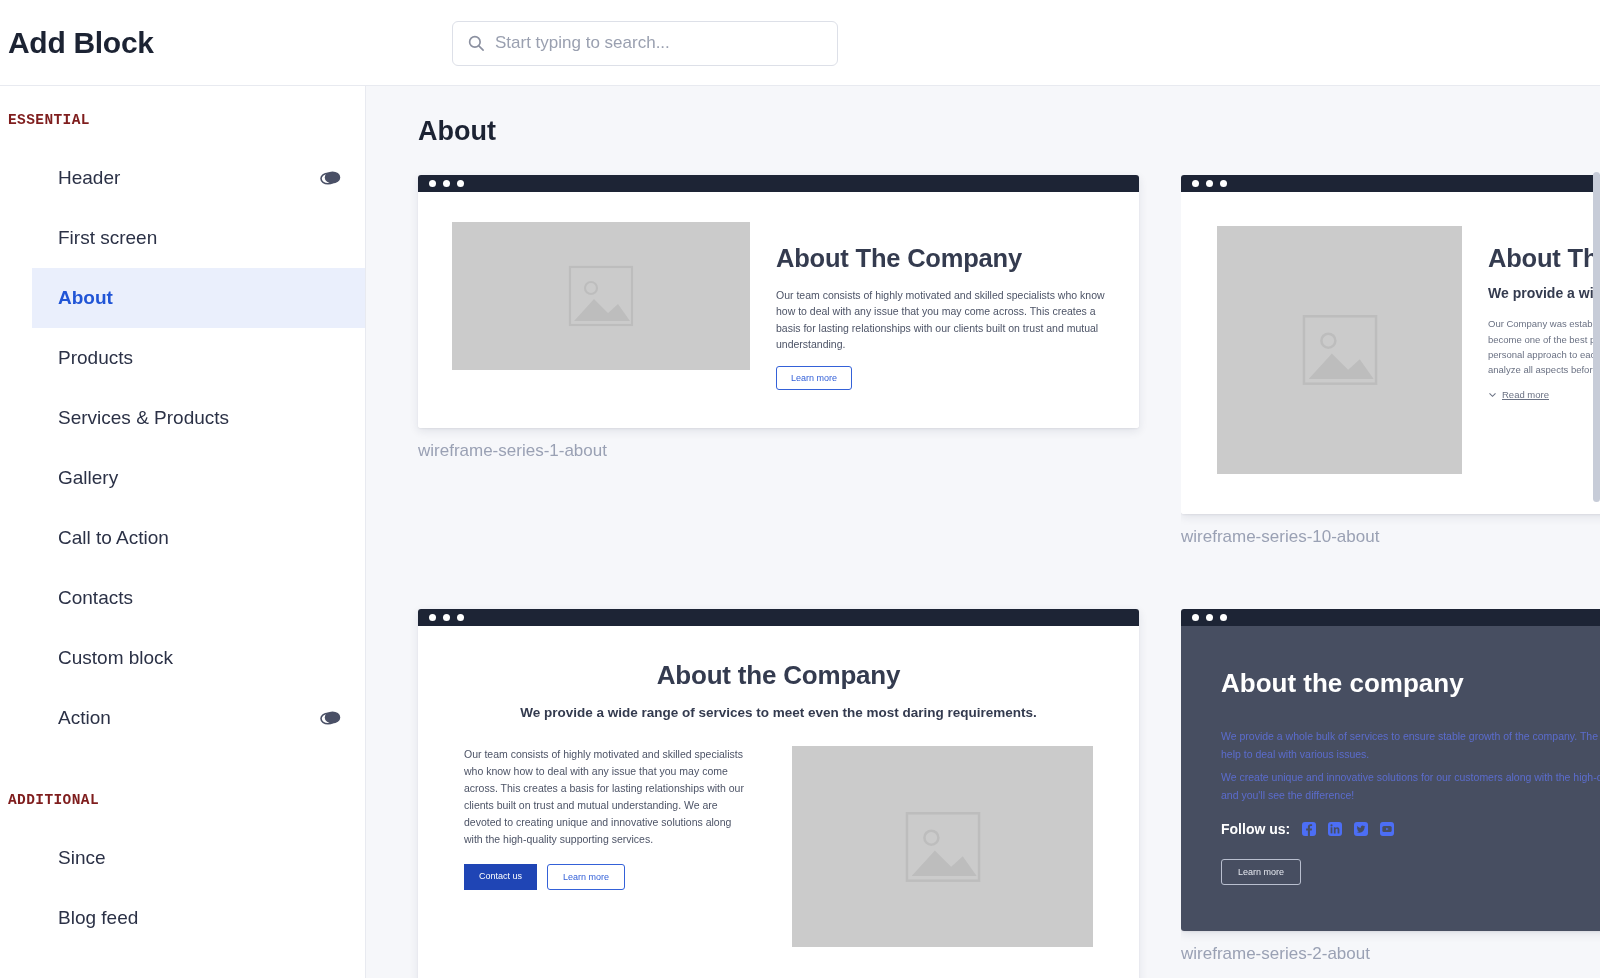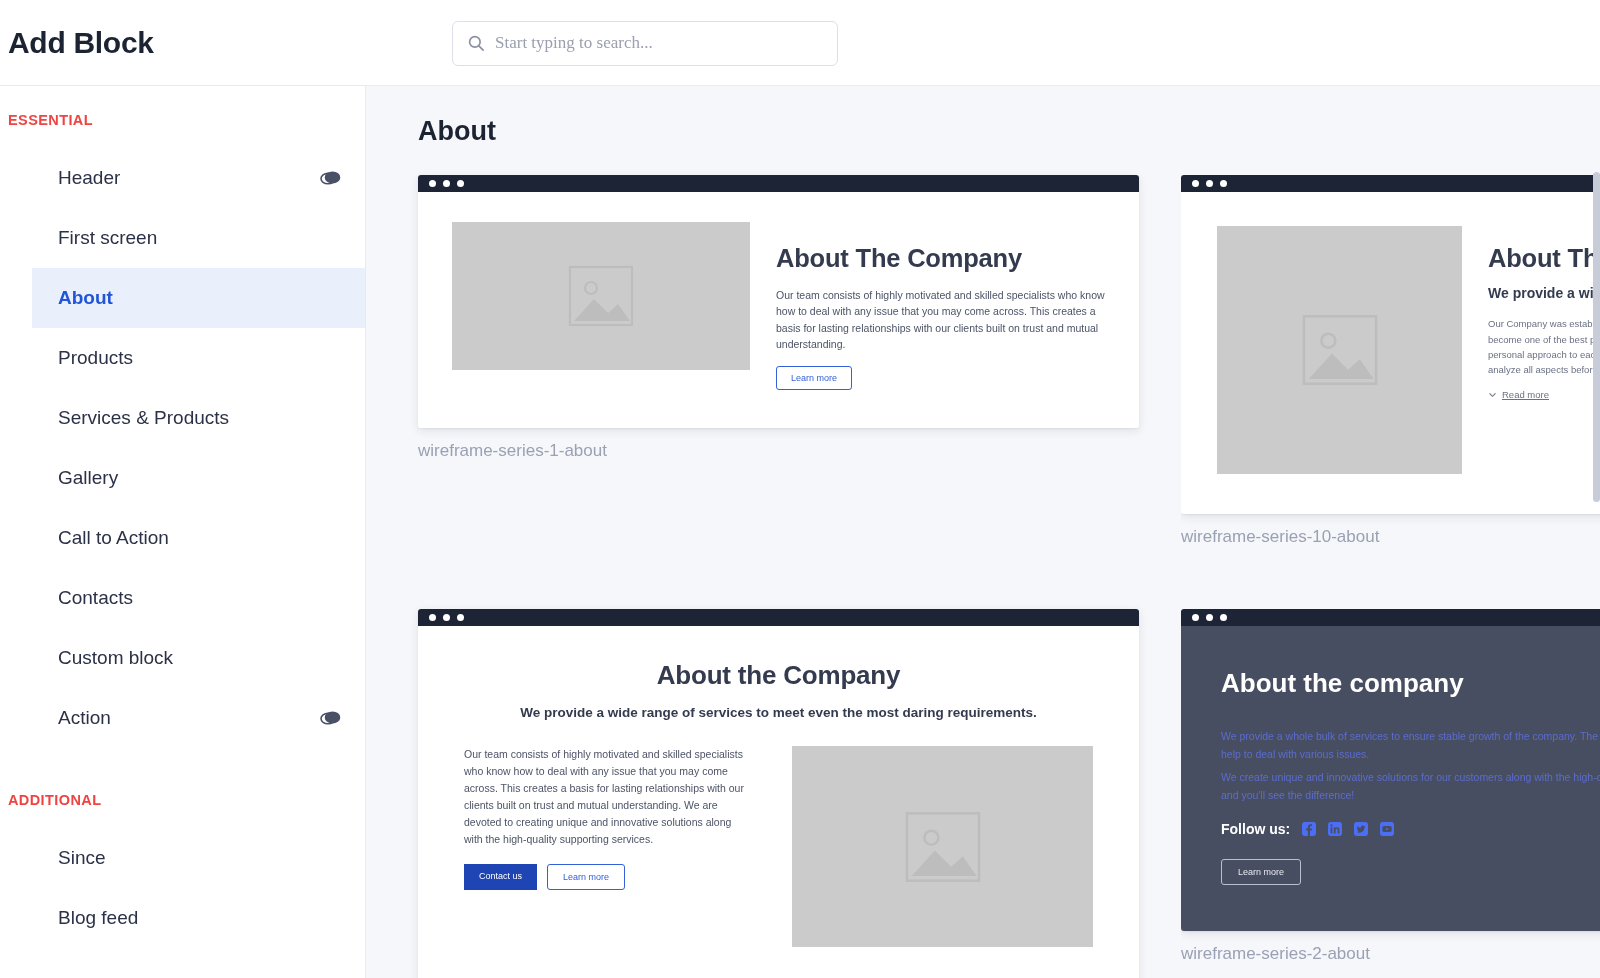--- a/index.html
+++ b/index.html
@@ -29,40 +29,40 @@
   }
   .search-wrap {
     width: 386px; height: 45px;
     border: 1px solid #dde0e8; border-radius: 6px;
     display: flex; align-items: center; gap: 10px;
     padding: 0 14px; background: #fff;
   }
   .search-icon { flex: 0 0 18px; height: 18px; color: #8b90a0; display:block; }
   .search-input {
     border: none; outline: none; background: transparent;
-    font-family: Liberation Serif, serif;
+    font-family: Liberation Sans, sans-serif;
     font-size: 17px; color: #3b82f6; width: 100%;
   }
   .search-input::placeholder { color: #9aa0b0; }
 
   
   .body-row { flex: 1 1 auto; display: flex; min-height: 0; }
 
   
   .sidebar {
     width: 366px; flex: 0 0 366px;
     background: #ffffff;
     border-right: 1px solid #e8eaf0;
     padding-top: 26px;
     overflow: hidden;
     position: relative;
   }
   .group-title {
-    font-size: 14.5px; font-weight: bold; color: #ef4444;
-    letter-spacing: 0.4px; padding: 0 8px; margin-bottom: 20px;
+    font-size: 14.5px; font-weight: bold; color: #7f1d1d;
+    letter-spacing: 0.4px; padding: 0 8px; margin-bottom: 20px; font-family: Liberation Mono, monospace;
   }
   .group-title.additional { margin-top: 44px; }
   .nav-item {
     height: 60px; display: flex; align-items: center;
     padding: 0 22px 0 26px; cursor: pointer;
     justify-content: space-between;
     margin-left: 32px;
   }
   .nav-item .label { font-size: 19px; color: #2b3146; }
   .nav-item.active { background: #eaeffc; }

